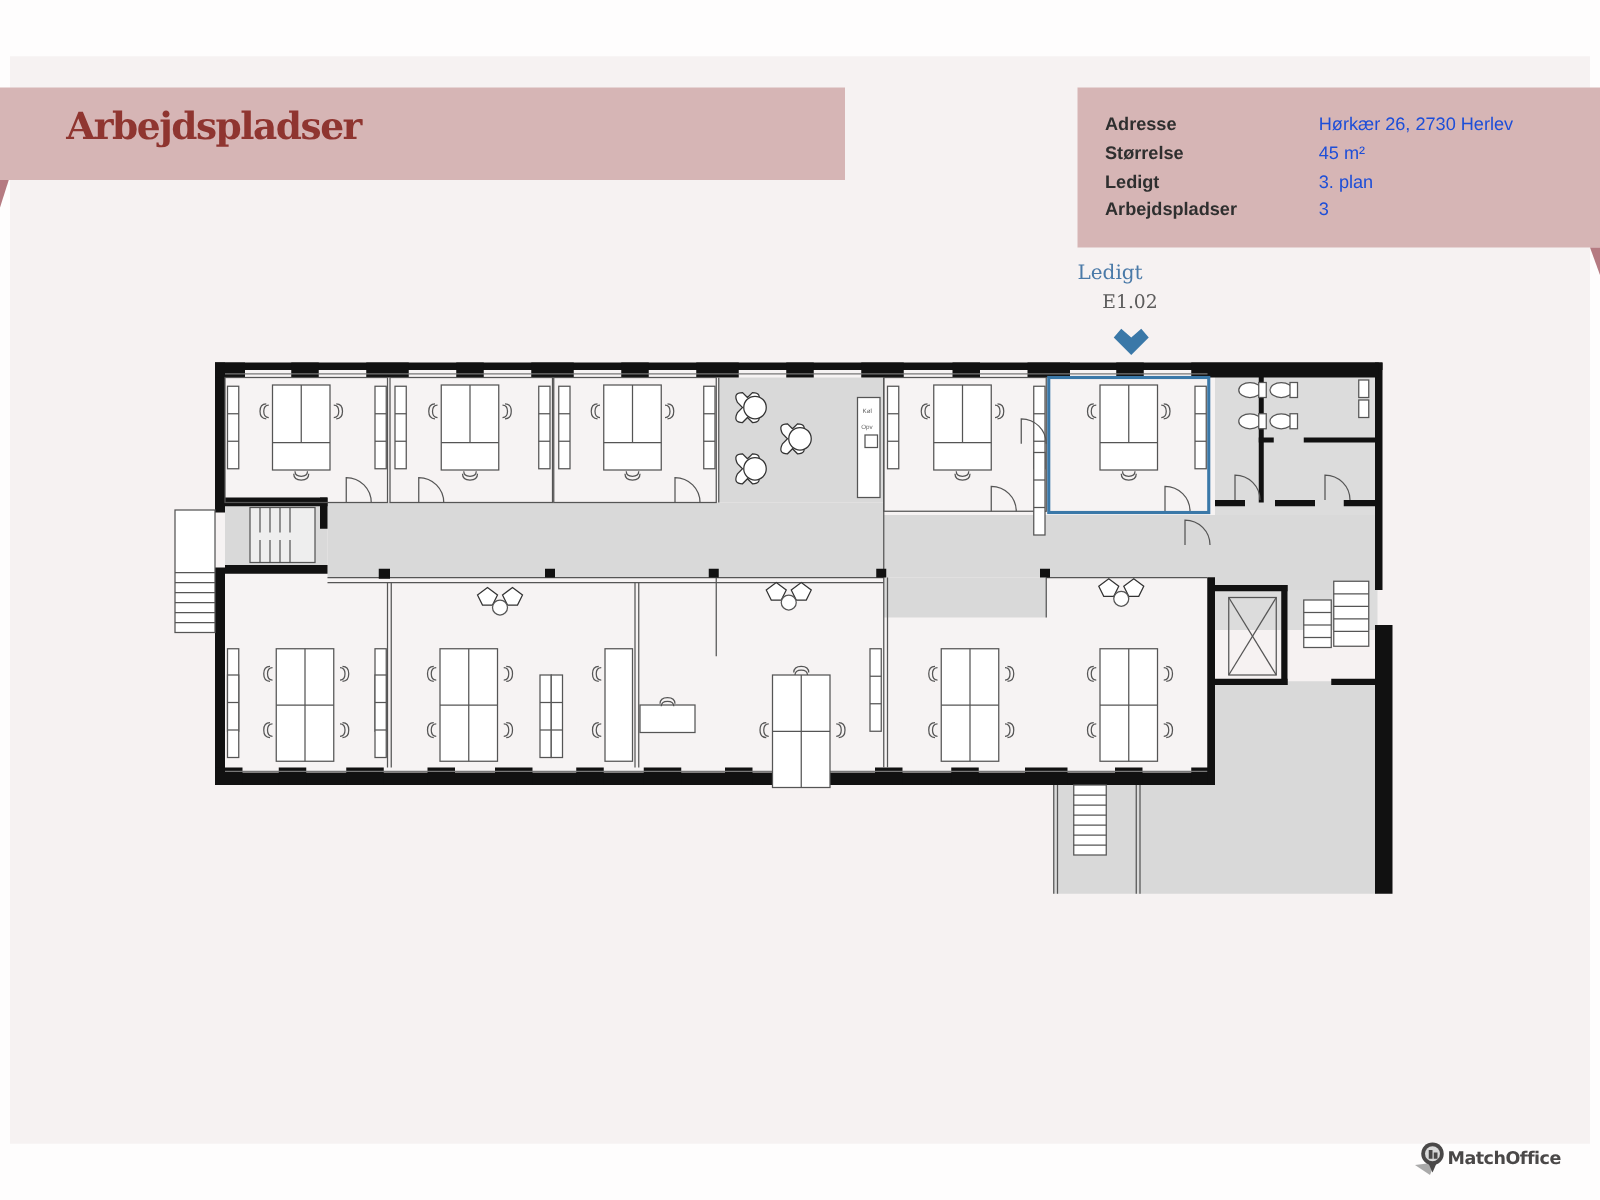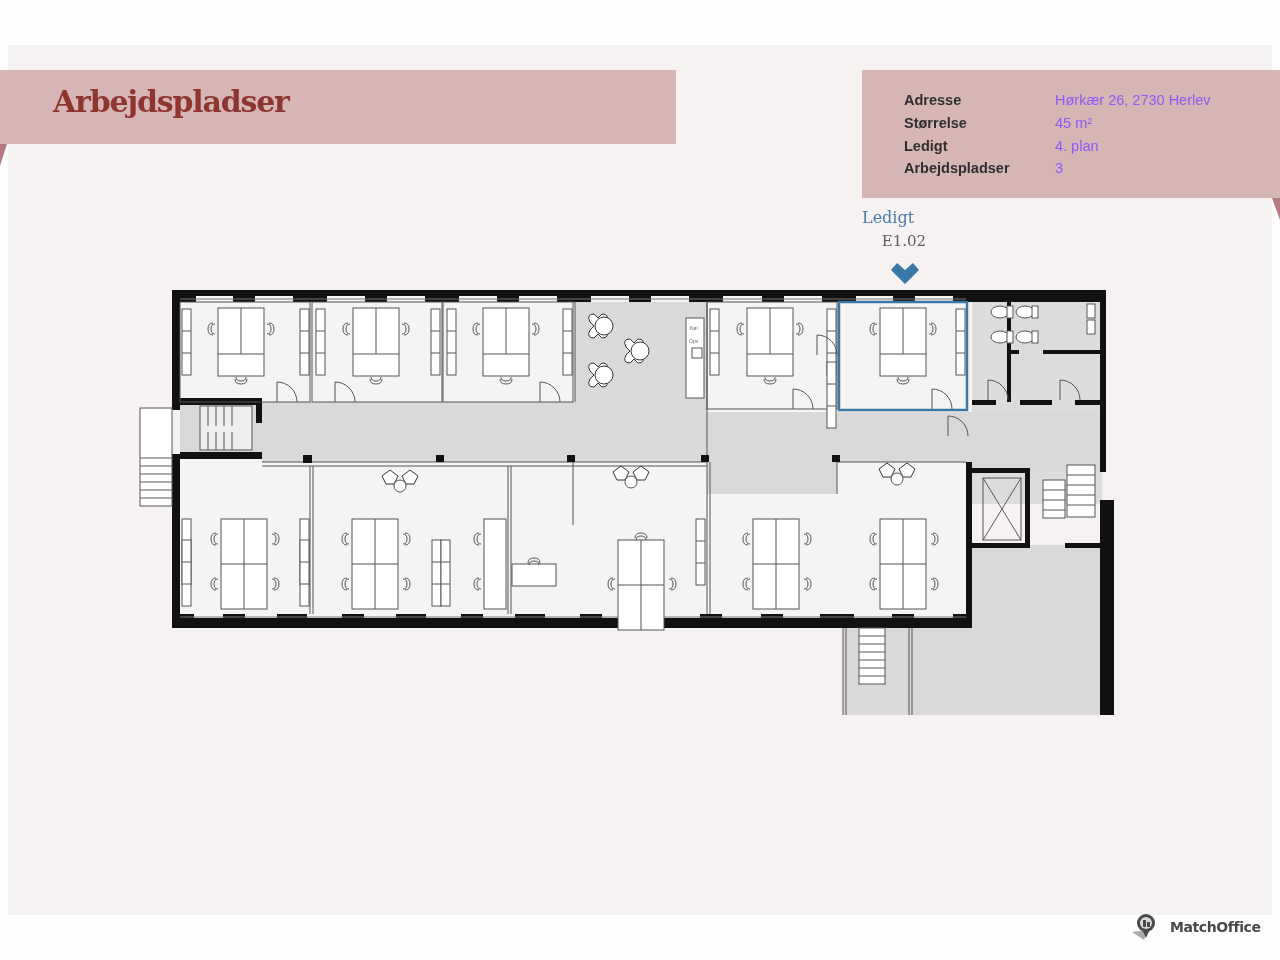--- a/index.html
+++ b/index.html
@@ -3,28 +3,28 @@
 <meta charset="utf-8">
 <style>
   html, body { margin:0; padding:0; }
   body { width:1280px; height:960px; background:#fefdfd; position:relative; overflow:hidden; font-family:"Liberation Sans", sans-serif; }
   .panel { position:absolute; left:8px; top:45px; width:1264px; height:870px; background:#f6f2f2; }
   .title-band { position:absolute; left:0; top:70px; width:676px; height:74px; background:#d6b5b5; }
   .title-fold { position:absolute; left:0; top:144px; width:0; height:0; border-top:22px solid #b57b82; border-right:7px solid transparent; }
   .title { position:absolute; left:53px; top:84px; font-family:"DejaVu Serif", serif; font-weight:bold; font-size:30px; letter-spacing:-1.2px; color:#8f3530; }
   .info-band { position:absolute; left:862px; top:70px; width:418px; height:128px; background:#d6b5b5; }
   .info-row { position:absolute; left:884px; font-size:14.5px; line-height:18px; }
-  .info-key { position:absolute; left:0; width:170px; font-weight:bold; color:#2f2f2f;margin-left:20px; }
-  .info-val { position:absolute; left:171px; width:220px; color:#8b5cf6; white-space:nowrap; }
+  .info-key { position:absolute; left:0; width:170px; font-weight:bold; color:#2f2f2f; }
+  .info-val { position:absolute; left:171px; width:220px; color:#1d4ed8; white-space:nowrap; }
   .marker-status { position:absolute; left:862px; width:84px; top:208px; font-family:"DejaVu Serif", serif; font-size:16px; color:#4a7aa8; }
   .marker-unit { position:absolute; left:862px; width:84px; top:232px; text-align:center; font-family:"DejaVu Serif", serif; font-size:15px; color:#5c5c5c; }
   .marker-icon { position:absolute; left:888px; top:257px; }
   .plan { position:absolute; left:0; top:0; }
   .logo { position:absolute; left:1130px; top:912px; display:flex; align-items:center; }
-  .logo-text { font-family:"DejaVu Sans", sans-serif; font-weight:bold; font-size:14px; color:#4a4848; letter-spacing:-0.4px; margin-left:12px; }
+  .logo-text { font-family:"DejaVu Sans", sans-serif; font-weight:bold; font-size:14px; color:#4a4848; letter-spacing:-0.4px; margin-left:0; }
 </style>
 </head>
 <body>
 
 <div class="panel"></div>
 
 <div class="title-band"></div>
 <div class="title-fold"></div>
 <div class="title">Arbejdspladser</div>
 
@@ -34,21 +34,21 @@
 <div class="info-row" style="top:91px">
   <span class="info-key">Adresse</span>
   <span class="info-val">Hørkær 26, 2730 Herlev</span>
 </div>
 <div class="info-row" style="top:114px">
   <span class="info-key">Størrelse</span>
   <span class="info-val">45 m²</span>
 </div>
 <div class="info-row" style="top:137px">
   <span class="info-key">Ledigt</span>
-  <span class="info-val">4. plan</span>
+  <span class="info-val">3. plan</span>
 </div>
 <div class="info-row" style="top:159px">
   <span class="info-key">Arbejdspladser</span>
   <span class="info-val">3</span>
 </div>
 
 <div class="marker-status">Ledigt</div>
 <div class="marker-unit">E1.02</div>
 <svg class="marker-icon" width="34" height="28" viewBox="0 0 34 28">
   <path d="M17 27 L3 13 L9 6 L17 13 L25 6 L31 13 Z" fill="#3a78a8"></path>

